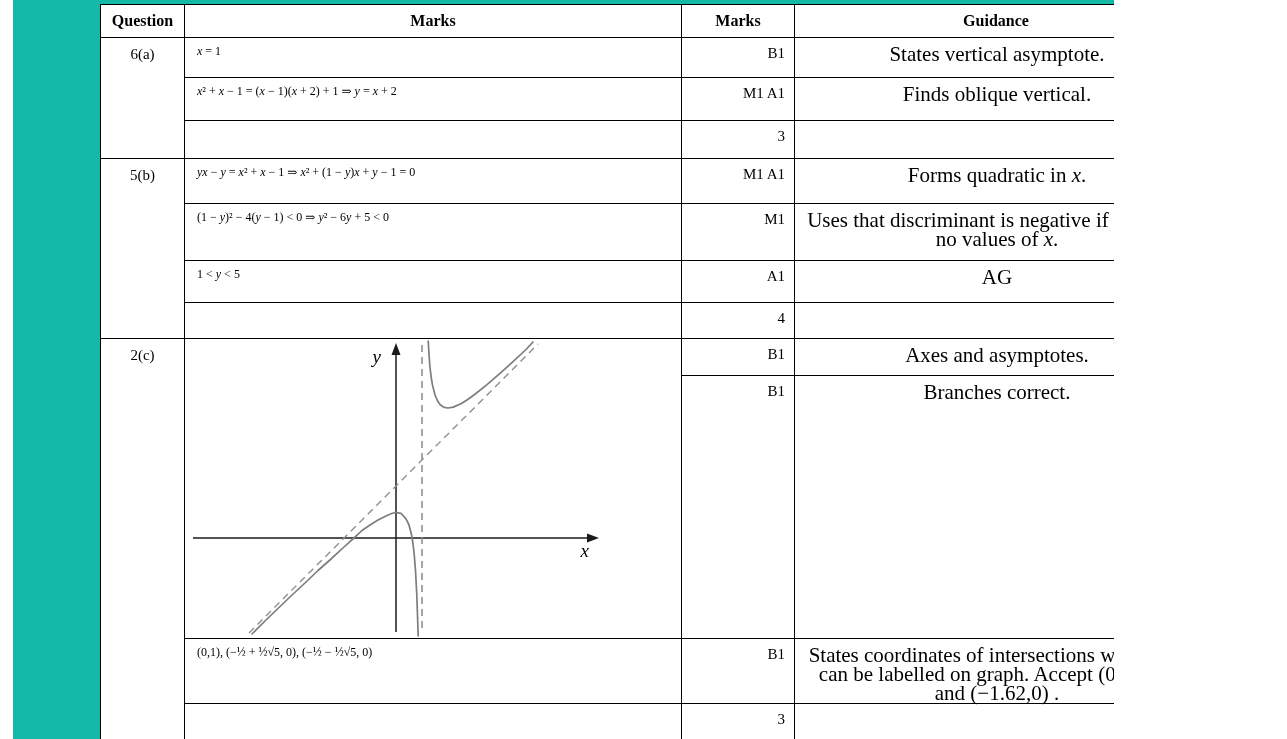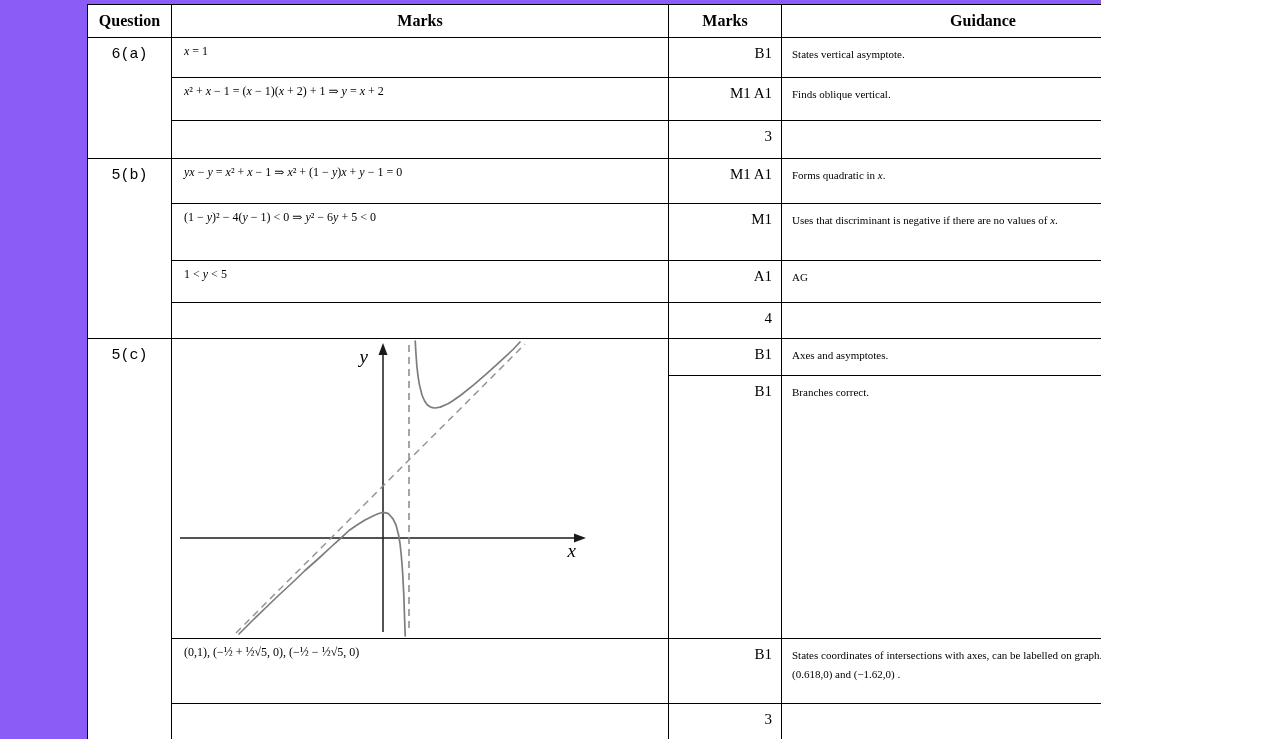--- a/index.html
+++ b/index.html
@@ -1,39 +1,40 @@
 <!DOCTYPE html>
 <html><head>
 <meta charset="utf-8">
 <style>
   * { box-sizing: border-box; }
   html,body { margin:0; padding:0; background:#ffffff; }
   .page {
     position: relative;
     width: 1101px; height: 739px;
-    background: #8b5cf6;
+    background: #14b8a6;
     overflow: hidden;
     font-family: "Liberation Serif", "DejaVu Serif", serif;
     color: #000;
+    margin-left: 13px;
   }
   table.ms {
     position: absolute; left: 87px; top: 4px;
     border-collapse: collapse;
     table-layout: fixed;
     width: 1097px;
   }
   .ms td, .ms th { border: 1px solid #000; padding: 0; vertical-align: top; background:#fff; }
   .ms th {
     font-size: 16px; font-weight: bold; text-align: center;
     vertical-align: middle; padding: 4px 0;
   }
-  td.qcell  { text-align: center; padding-top: 8px; font-size: 15px; font-family: Liberation Mono, monospace; }
+  td.qcell  { text-align: center; padding-top: 8px; font-size: 15px; }
   td.acell  { padding: 6px 10px 0 12px; font-size: 12px; }
   td.mcell  { text-align: right; padding: 7px 9px 0 0; font-size: 15px; font-weight: normal; }
-  td.gcell  { padding: 7px 8px 0 10px; font-size: 11px; line-height: 19px; }
+  td.gcell  { padding: 7px 8px 0 10px; font-size: 21px; line-height: 19px; text-align: center; }
   td.graphcell { padding: 0; position: relative; }
   tr.lastrow td { border-bottom: none; }
   .math i, td.acell i, td.gcell i { font-style: italic; }
   .graph-wrap { width: 495px; height: 298px; }
   .edge-line {
     position: absolute; left: 1284px; top: 0; width: 2px; height: 739px;
     background: #4a4a4a;
   }
 </style>
 </head>
@@ -90,21 +91,21 @@
       <td class="mcell">A1</td>
       <td class="gcell">AG</td>
     </tr>
     <tr style="height:36px">
       <td class="acell"></td>
       <td class="mcell">4</td>
       <td class="gcell"></td>
     </tr>
 
     <tr style="height:37px">
-      <td class="qcell" rowspan="4">5(c)</td>
+      <td class="qcell" rowspan="4">2(c)</td>
       <td class="graphcell" rowspan="2">
         <div class="graph-wrap">
           <svg width="495" height="298" viewBox="0 0 495 298" xmlns="http://www.w3.org/2000/svg">
 
             <line x1="8" y1="199" x2="405" y2="199" stroke="#1a1a1a" stroke-width="1.5"></line>
             <polygon points="414,199 402,194.5 402,203.5" fill="#1a1a1a"></polygon>
             <line x1="211" y1="13" x2="211" y2="293" stroke="#1a1a1a" stroke-width="1.5"></line>
             <polygon points="211,4 206.5,16 215.5,16" fill="#1a1a1a"></polygon>
 
             <line x1="237" y1="6" x2="237" y2="294" stroke="#8f8f8f" stroke-width="1.6" stroke-dasharray="7 5"></line>

